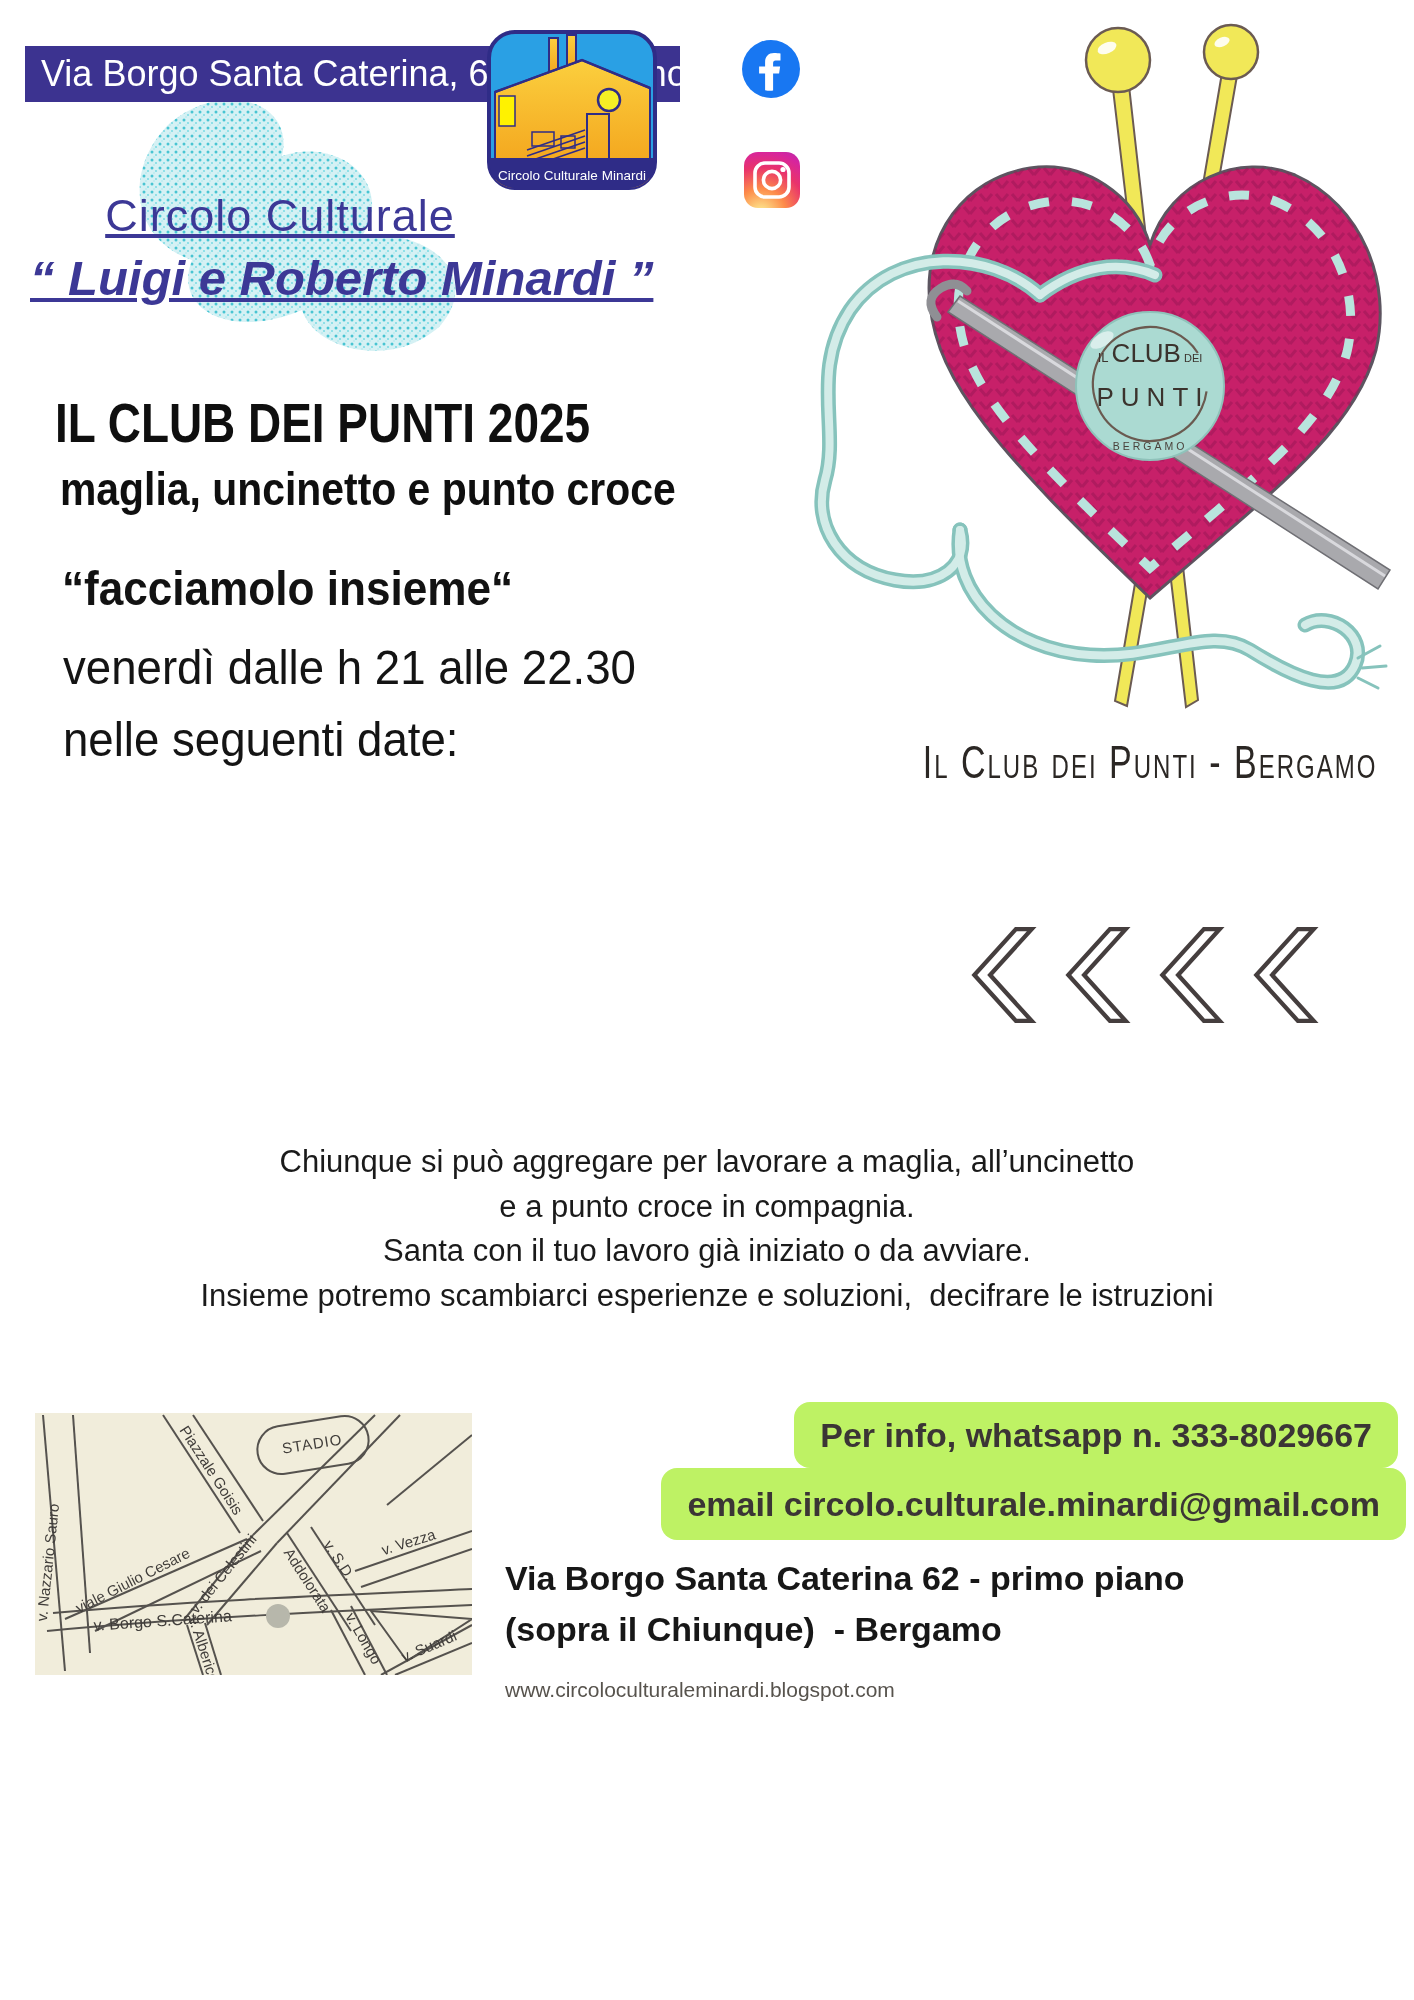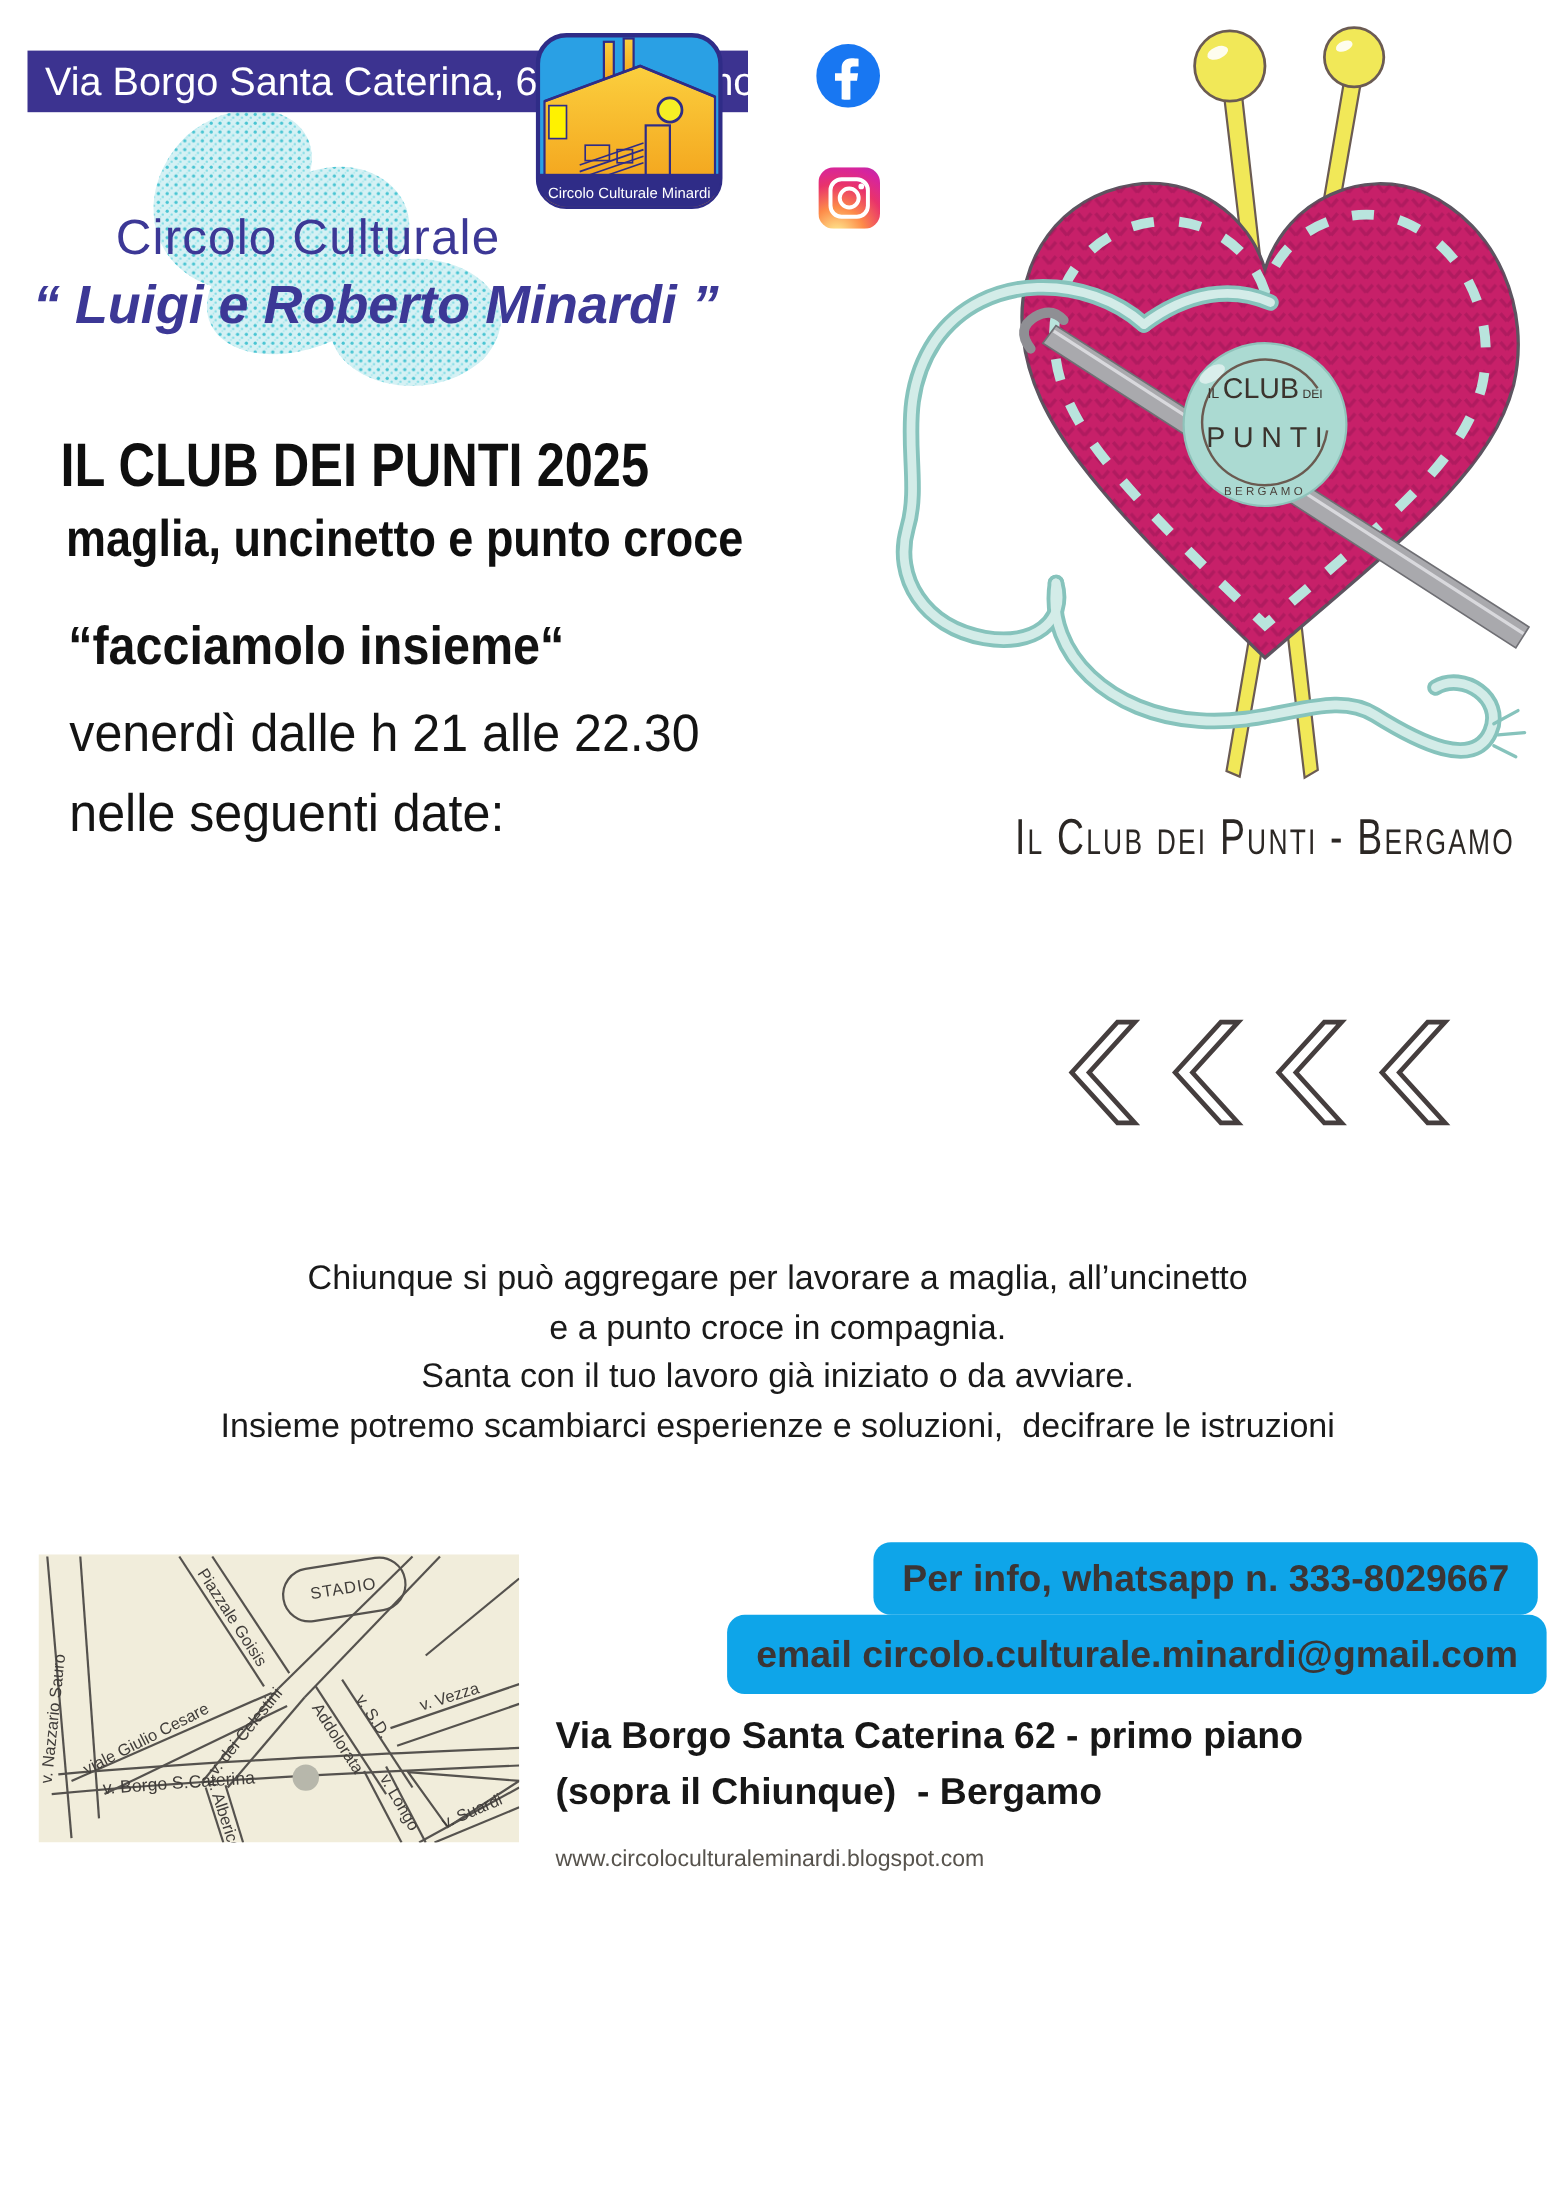--- a/index.html
+++ b/index.html
@@ -6,21 +6,21 @@
   #poster{position:relative;width:1414px;height:2000px;background:#ffffff;overflow:hidden;
           font-family:"Liberation Sans",sans-serif;margin:0 auto;}
   
   .banner{position:absolute;left:25px;top:46px;width:655px;height:56px;background:#3c3390;
           z-index:1;color:#ffffff;font-size:36px;font-weight:400;line-height:56px;padding-left:16px;
           box-sizing:border-box;white-space:nowrap;}
   .logo{position:absolute;left:487px;top:30px;z-index:2;}
   .fb{position:absolute;left:742px;top:40px;z-index:2;}
   .ig{position:absolute;left:744px;top:152px;z-index:2;}
   .speckle{position:absolute;left:110px;top:78px;z-index:0;}
-  .club{position:absolute;left:30px;top:190px;width:500px;text-align:center;z-index:1;color:#3c3896;}
+  .club{position:absolute;left:30px;top:190px;width:500px;text-align:center;z-index:1;color:#3c3896;text-decoration:underline;}
   .club-line1{font-size:45px;font-weight:400;letter-spacing:1px;}
   .club-line2{font-size:49px;font-weight:700;font-style:italic;margin-top:8px;white-space:nowrap;}
   
   .title{position:absolute;left:55px;top:390px;font-size:56px;font-weight:700;color:#0f0f0f;
          transform:scaleX(.82);transform-origin:left center;white-space:nowrap;letter-spacing:0;}
   .subtitle{position:absolute;left:60px;top:461px;font-size:47px;font-weight:700;color:#0f0f0f;
          transform:scaleX(.87);transform-origin:left center;white-space:nowrap;}
   .quote{position:absolute;left:62px;top:560px;font-size:49px;font-weight:700;color:#121212;
          transform:scaleX(.9);transform-origin:left center;white-space:nowrap;}
   .sched1{position:absolute;left:63px;top:640px;}
@@ -38,21 +38,21 @@
       font-size:34px;font-weight:400;color:#2b2724;font-variant:small-caps;letter-spacing:2px;
       transform:scaleY(1.35);transform-origin:center top;white-space:nowrap;}
   .chevrons{position:absolute;left:960px;top:905px;display:flex;gap:8px;}
   
   .desc{position:absolute;left:0;top:1140px;width:1414px;text-align:center;color:#1a1a1a;}
   .desc div{font-size:31px;font-weight:400;line-height:44.5px;white-space:pre-wrap;}
   
   .map{position:absolute;left:35px;top:1413px;}
   .map text{font-family:"Liberation Sans",sans-serif;fill:#403d3a;}
   
-  .pill{position:absolute;background:#0ea5e9;border-radius:16px;color:#3b3535;font-weight:700;
+  .pill{position:absolute;background:#bef264;border-radius:16px;color:#3b3535;font-weight:700;
         font-size:34px;white-space:nowrap;padding:0 26px;z-index:1;}
   .pill1{right:16px;top:1402px;height:66px;line-height:66px;}
   .pill2{right:8px;top:1468px;height:72px;line-height:72px;}
   .addr{position:absolute;left:505px;top:1553px;font-size:34px;font-weight:700;color:#171717;
         line-height:51px;}
   .addr div{white-space:pre-wrap;}
   .website{position:absolute;left:505px;top:1678px;font-size:21px;font-weight:400;color:#57534d;}
 </style>
 </head>
 <body>

